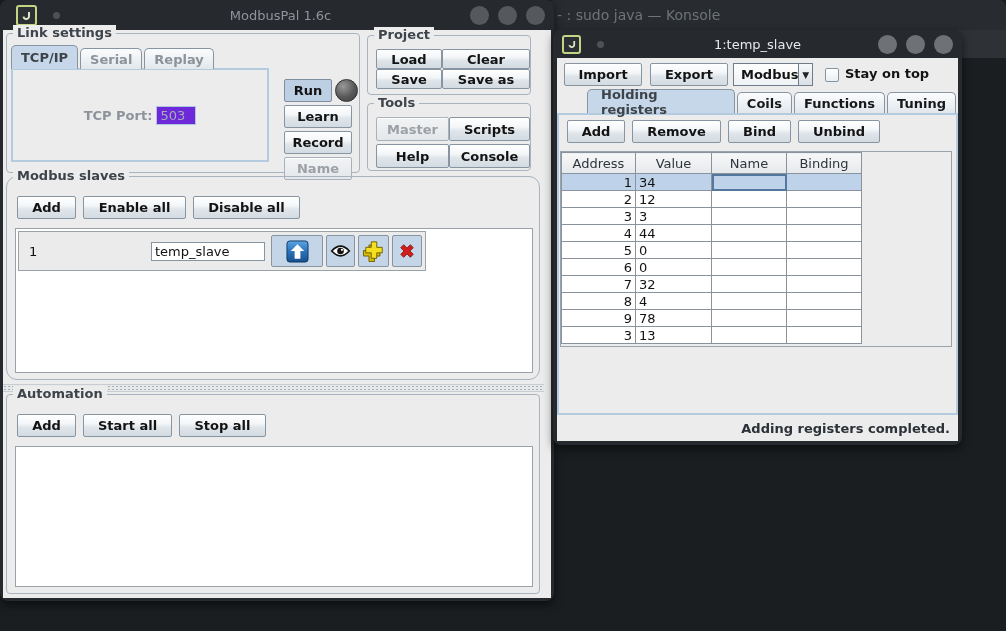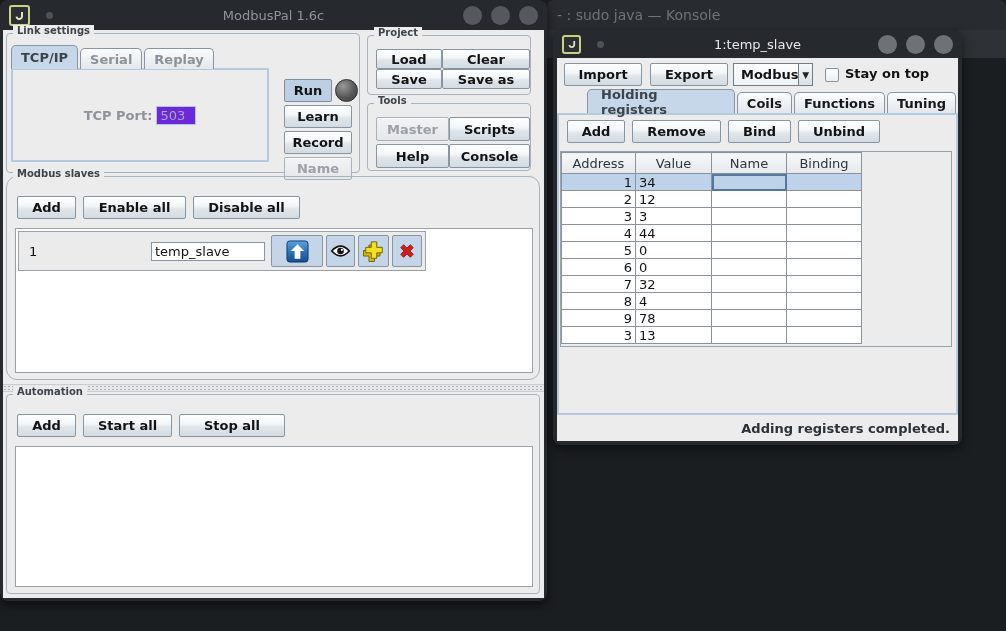--- a/index.html
+++ b/index.html
@@ -27,21 +27,21 @@
   .btn{display:inline-flex;align-items:center;justify-content:center;box-sizing:border-box;
     font-size:13px;font-weight:bold;color:#131313;border:1px solid #8795a3;border-radius:2px;
     background:linear-gradient(180deg,#fefefe 0%,#f3f6f8 42%,#dfe5ea 58%,#d3dbe2 100%);
     box-shadow:inset 0 1px 0 #fff;}
   .btn.disabled{color:#9ba1a7;background:linear-gradient(180deg,#f2f3f4,#e4e7ea);border-color:#a9b2ba;}
   .btn.toggled{background:#bccfe3;box-shadow:none;border-color:#7f8ea0;}
   .iconbtn{display:inline-flex;align-items:center;justify-content:center;box-sizing:border-box;
     background:#c4d5e7;border:1px solid #8795a3;border-radius:2px;}
   .group{position:absolute;border:1px solid #a7b3bf;border-radius:4px;box-sizing:border-box;}
   .glabel{position:absolute;top:-9px;left:6px;background:#ececec;padding:0 4px;
-    font-size:10px;font-weight:bold;color:#3e444b;white-space:nowrap;}
+    font-size:13px;font-weight:bold;color:#3e444b;white-space:nowrap;}
   .tabstrip{position:absolute;display:flex;align-items:flex-end;}
   .tab{display:inline-flex;align-items:center;box-sizing:border-box;height:21px;padding:0 9px;margin-right:2px;
     font-size:13px;font-weight:bold;color:#16181a;border:1px solid #8795a3;border-bottom:none;
     border-radius:5px 5px 0 0;background:linear-gradient(#fbfcfd,#e2e7ec);}
   .tab.selected{height:24px;background:#c6d7e9;color:#3d4349;}
   .tab.dim{color:#8c9298;}
   .tabpane{position:absolute;box-sizing:border-box;border:2px solid #b4cadf;background:#ececec;}
   .tfield{box-sizing:border-box;border:1px solid #8795a3;background:#fff;font-family:"DejaVu Sans",sans-serif;
     font-size:13px;color:#111;padding:0 3px;}
   .tfield:disabled{background:#6d28d9;border-color:#aec6de;color:#a6adb4;}
@@ -73,21 +73,21 @@
 
 <div id="desktop">
 
   <div id="konsole">
     <div class="kbar">
       <span>- : sudo java — Konsole</span>
     </div>
     <div class="kbody"></div>
   </div>
 
-  <div class="window" style="left:0;top:0;width:547px;height:601px;">
+  <div class="window" style="left:0;top:0;width:547px;height:601px;padding-left:7px;">
     <div class="titlebar" style="height:30px;">
       <span class="appicon">
         <svg width="9" height="9" viewBox="0 0 9 9">
             <path d="M7 1v4a2.6 2.6 0 0 1-5.4.6" stroke="#dfe7c0" stroke-width="2" fill="none"></path>
           </svg>
       </span>
       <span class="tdot"></span>
       <span class="title" style="color:#90949a;">ModbusPal 1.6c</span>
       <span class="wctrls">
         <span class="circ" style="background:#55595d;"></span>
@@ -185,21 +185,21 @@
         </div>
       </div>
 
       <div class="splitter" style="left:0;top:354px;width:541px;"></div>
 
       <div class="group" style="left:3px;top:364px;width:534px;height:200px;">
         <span class="glabel">Automation</span>
         <div class="abs" style="left:10px;top:19px;display:flex;gap:7px;">
           <span class="btn" style="width:59px;height:23px;">Add</span>
           <span class="btn" style="width:89px;height:23px;">Start all</span>
-          <span class="btn" style="width:106px;height:23px;">Stop all</span>
+          <span class="btn" style="width:87px;height:23px;">Stop all</span>
         </div>
         <div class="whitepanel" style="left:8px;top:51px;width:518px;height:141px;"></div>
       </div>
 
     </div>
   </div>
 
   <div class="window" style="left:553px;top:30px;width:409px;height:415px;">
     <div class="titlebar" style="height:28px;">
       <span class="appicon" style="width:15px;height:15px;">

